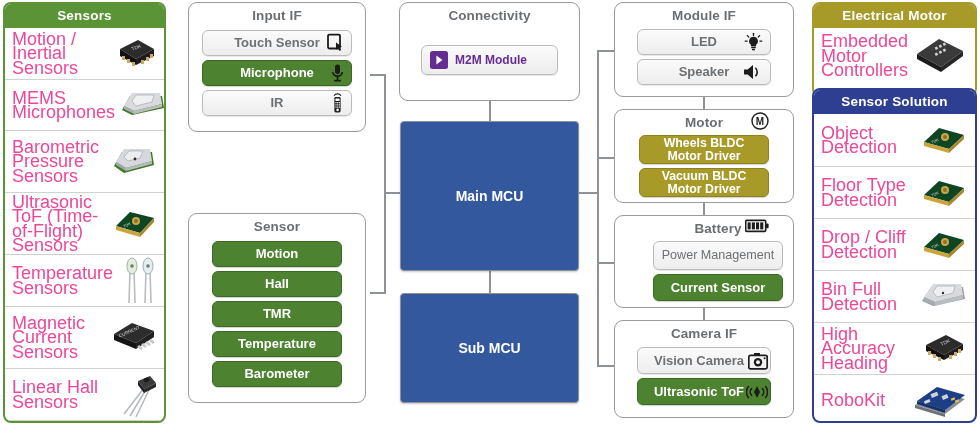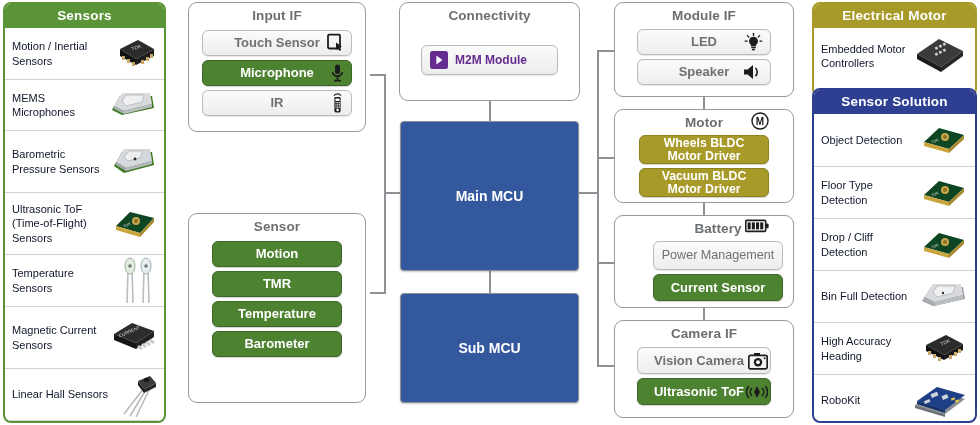--- a/index.html
+++ b/index.html
@@ -71,21 +71,21 @@
   }
   .card.green .card-head{background:#5a9437;}
   .card.blue  .card-head{background:#2e3f91;}
   .card.olive .card-head{background:#a89a28;}
   .card-row{
     display:flex;align-items:center;justify-content:space-between;
     box-sizing:border-box;padding:4px 6px 4px 7px;position:relative;
   }
   .card-row + .card-row{border-top:1px solid #cfd3cf;}
   .card-row .rlabel{
-    color:#0f172a;font-size:11px;line-height:14.4px;flex:0 1 auto;
+    color:#ec4899;font-size:18px;line-height:14.4px;flex:0 1 auto;
     padding-right:3px;
   }
   .card-row .rthumb{flex:0 0 auto;}
 
   
   .wire{position:absolute;background:#8e9195;z-index:1;}
   .wh{height:1.6px;}
   .wv{width:1.6px;}
 
   
@@ -287,20 +287,23 @@
   </div>
 </div>
 
 <div class="group" style="left:188px; top:213px; width:178px; height:190px;">
   <div class="group-title">Sensor</div>
 
   <div class="pill green" style="width:130px;height:26px;margin-top:7px;">
     <span class="lbl">Motion</span>
     </div>
   <div class="pill green" style="width:130px;height:26px;">
+    <span class="lbl">Hall</span>
+    </div>
+  <div class="pill green" style="width:130px;height:26px;">
     <span class="lbl">TMR</span>
     </div>
   <div class="pill green" style="width:130px;height:26px;">
     <span class="lbl">Temperature</span>
     </div>
   <div class="pill green" style="width:130px;height:26px;">
     <span class="lbl">Barometer</span>
     </div>
 </div>
 

